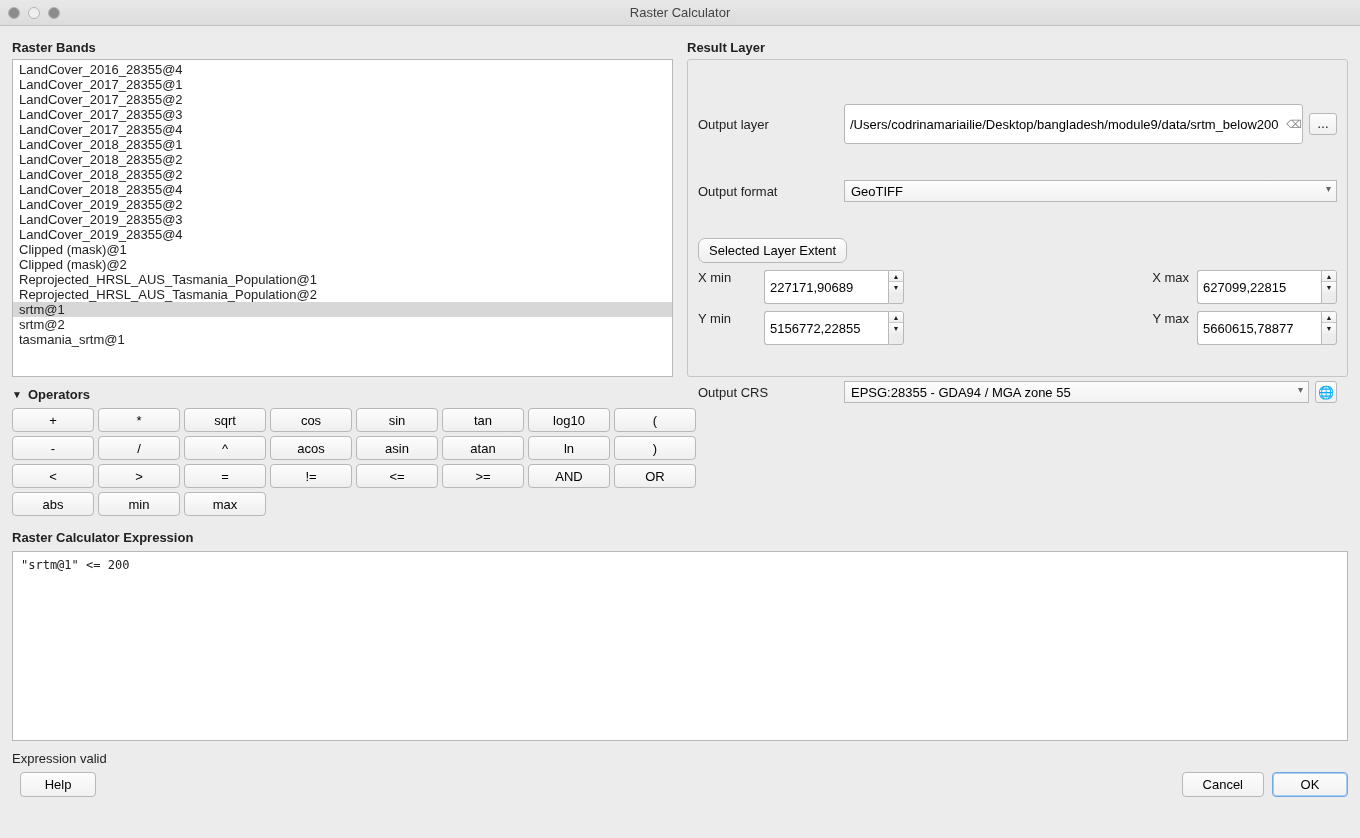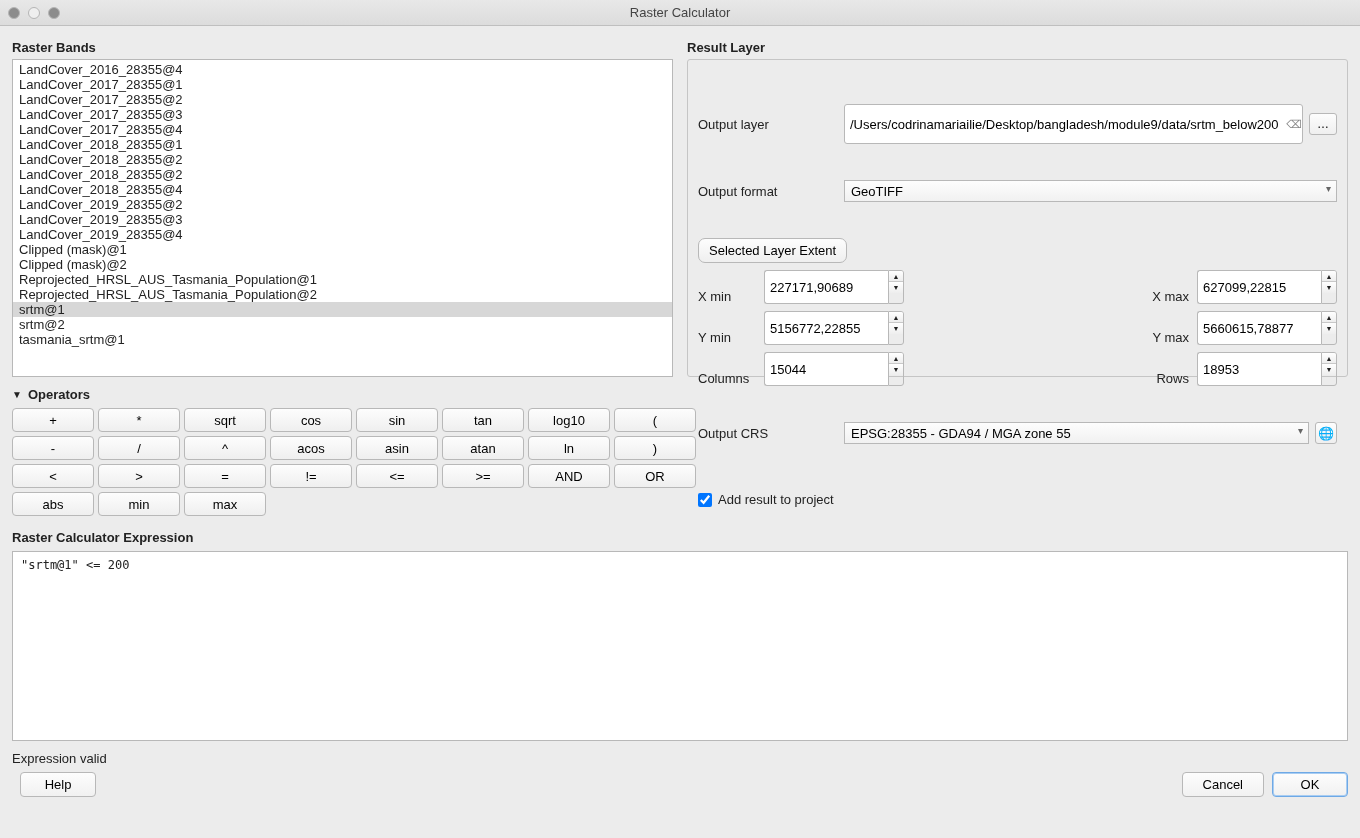--- a/index.html
+++ b/index.html
@@ -93,21 +93,21 @@
     content:"▾"; position:absolute; right:6px; top:3px; font-size:10px; color:#666;
   }
   .btn-flat {
     background:linear-gradient(#fdfdfd,#efefef);
     border:1px solid #b8b8b8;
     border-radius:7px;
     padding:4px 10px;
     font-size:13px;
     cursor:pointer;
   }
-  .ext-row { display:flex; align-items:flex-end; margin-bottom:7px; gap:8px;}
+  .ext-row { display:flex; align-items:flex-start; margin-bottom:7px; gap:8px;}
   .ext-row .lbl-sm { width:58px; font-size:13px; }
   .ext-row .lbl-sm.right { width:48px; text-align:right; }
   .spin { display:flex; }
   .spin input {
     width:124px; background:#fff; border:1px solid #b8b8b8;
     border-right:0; border-radius:3px 0 0 3px; padding:3px 5px;
     font-size:13px; height:34px;
   }
   .spin .spin-btns{
     display:flex; flex-direction:column;
@@ -258,52 +258,29 @@
           <div class="spacer-flex"></div>
           <span class="lbl-sm right">Y max</span>
           <div class="spin">
               <input value="5660615,78877" style="">
               <div class="spin-btns">
                 <div class="sp">▲</div>
                 <div class="sp">▼</div>
               </div>
             </div>
         </div>
-        <div class="ext-row">
-          <span class="lbl-sm">Columns</span>
-          <div class="spin">
-              <input value="15044" style="">
-              <div class="spin-btns">
-                <div class="sp">▲</div>
-                <div class="sp">▼</div>
-              </div>
-            </div>
-          <div class="spacer-flex"></div>
-          <span class="lbl-sm right">Rows</span>
-          <div class="spin">
-              <input value="18953" style="">
-              <div class="spin-btns">
-                <div class="sp">▲</div>
-                <div class="sp">▼</div>
-              </div>
-            </div>
-        </div>
 
         <div class="form-row">
           <label class="lbl" style="width:140px">Output CRS</label>
           <div class="select-wrap">
             <button class="select">EPSG:28355 - GDA94 / MGA zone 55</button>
           </div>
           <span class="crs-icon">🌐</span>
         </div>
 
-        <div class="chk-row">
-          <input type="checkbox" id="addchk" checked="" style="">
-          <label for="addchk">Add result to project</label>
-        </div>
       </div>
     </div>
   </div>
 
   <div class="operators-header">
     <span class="tri">▼</span>
     <span class="section-label" style="margin:0">Operators</span>
   </div>
   <div class="op-grid" id="op-grid">
       <button class="op-btn">+</button>

